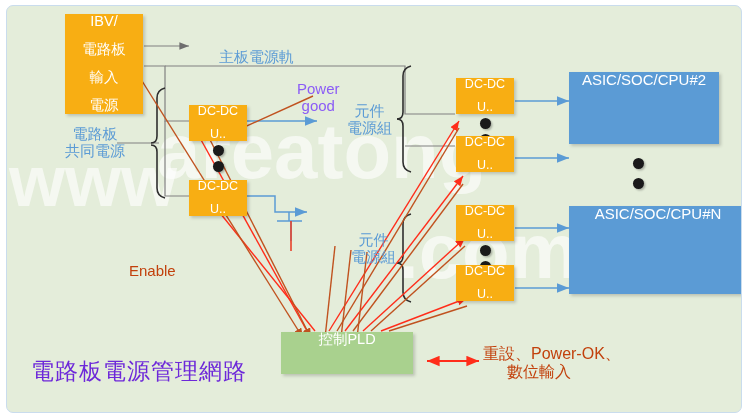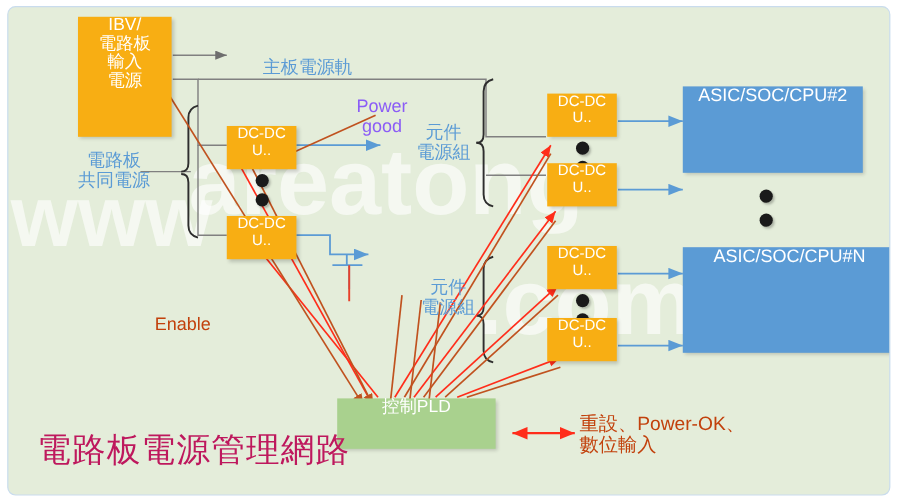--- a/index.html
+++ b/index.html
@@ -7,33 +7,33 @@
        font-family:"Liberation Sans","DejaVu Sans",sans-serif;}
   #frame{position:absolute;left:0;top:0;width:750px;height:420px;background:#ffffff;}
   #board{position:absolute;left:6px;top:5px;width:736px;height:408px;
          background:#e4edda;border:1px solid #c9dced;border-radius:7px;
          box-sizing:border-box;overflow:hidden;}
   #wm{position:absolute;left:0;top:0;width:736px;height:408px;pointer-events:none;}
   #wm div{position:absolute;color:rgba(255,255,255,.62);font-weight:bold;
           font-family:"Liberation Sans",sans-serif;white-space:nowrap;}
   #svgroot{position:absolute;left:0;top:0;width:736px;height:408px;}
   .box{position:absolute;box-sizing:border-box;display:flex;flex-direction:column;
-       align-items:center;justify-content:flex-start;text-align:center;color:#ffffff;
+       align-items:center;justify-content:space-between;text-align:center;color:#ffffff;
        box-shadow:2px 2px 3px rgba(0,0,0,.18);line-height:1.08;}
   .amber{background:#f8ae13;font-size:12.5px;}
   .amber.big{font-size:14.5px;}
   .blue{background:#5b9bd5;font-size:15px;}
   .green{background:#a9d18e;font-size:14.5px;}
   .lbl{position:absolute;white-space:nowrap;line-height:1.15;}
   .lbl-blue{color:#5b9bd5;text-align:right;}
   .lbl-red{color:#c2410c;}
   .lbl-brown{color:#8b5cf6;}
   .dot{position:absolute;width:11px;height:11px;border-radius:50%;
        background:#1a1a1a;box-shadow:1.5px 1.5px 2px rgba(0,0,0,.25);}
-  .title{position:absolute;color:#be185d;font-size:28px;letter-spacing:1px;}
+  .title{position:absolute;color:#6d28d9;font-size:23px;letter-spacing:1px;}
 </style>
 </head>
 <body>
 
 <div id="frame">
   <div id="board">
 
     <div id="wm">
       <div style="left:2px;top:92px;font-size:72px;margin-top:42px;">www</div>
       <div style="left:150px;top:100px;font-size:78px;">areatong</div>
@@ -187,19 +187,19 @@
 
     <div class="lbl lbl-blue" style="left:58px;top:119px;font-size:15px;text-align:center;">
       <span>電路板</span><br>
       <span>共同電源</span>
     </div>
 
     <div class="lbl lbl-red" style="left:122px;top:256px;font-size:15px;">Enable</div>
 
     <div class="lbl lbl-red" style="left:476px;top:339px;font-size:16px;">
       <span>重設、Power-OK、</span><br>
-      <span style="display:inline-block;">數位輸入</span>
+      <span style="margin-left:24px;display:inline-block;">數位輸入</span>
     </div>
 
     <div class="title" style="left:24px;top:350px;">電路板電源管理網路</div>
 
   </div>
 </div>
 
 </body></html>

